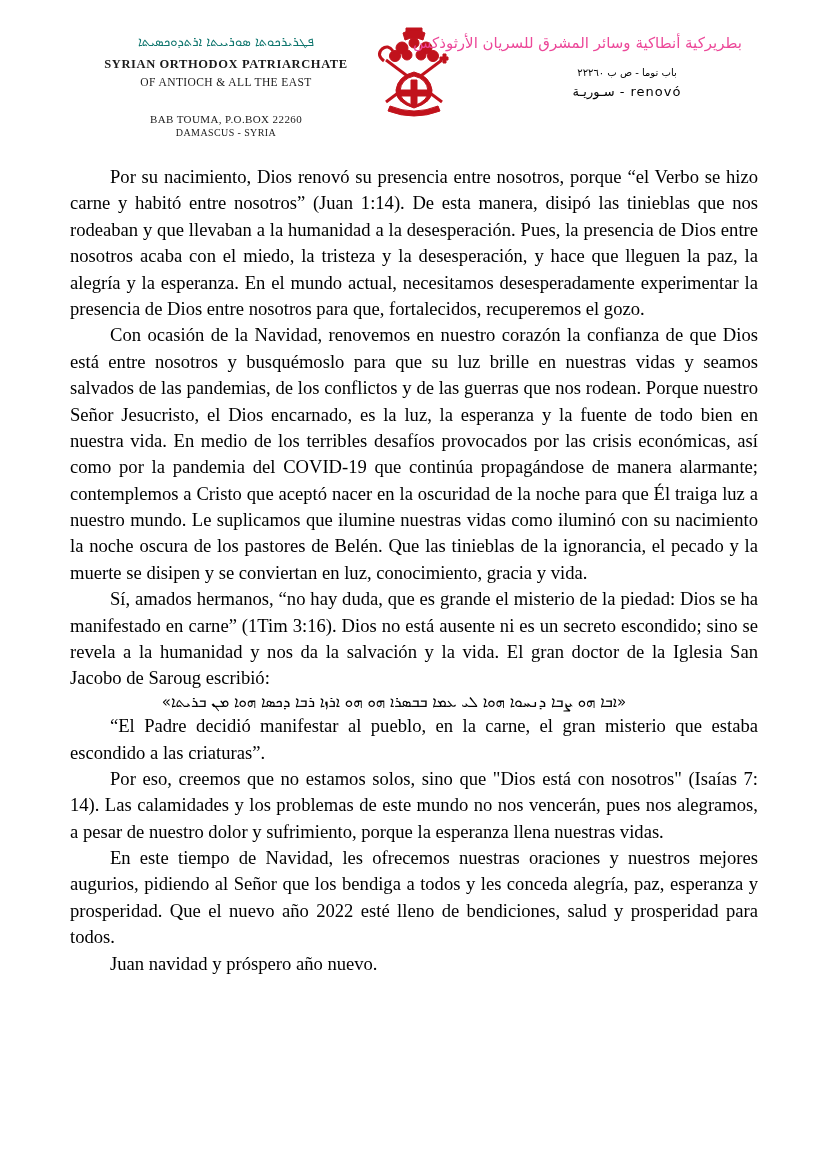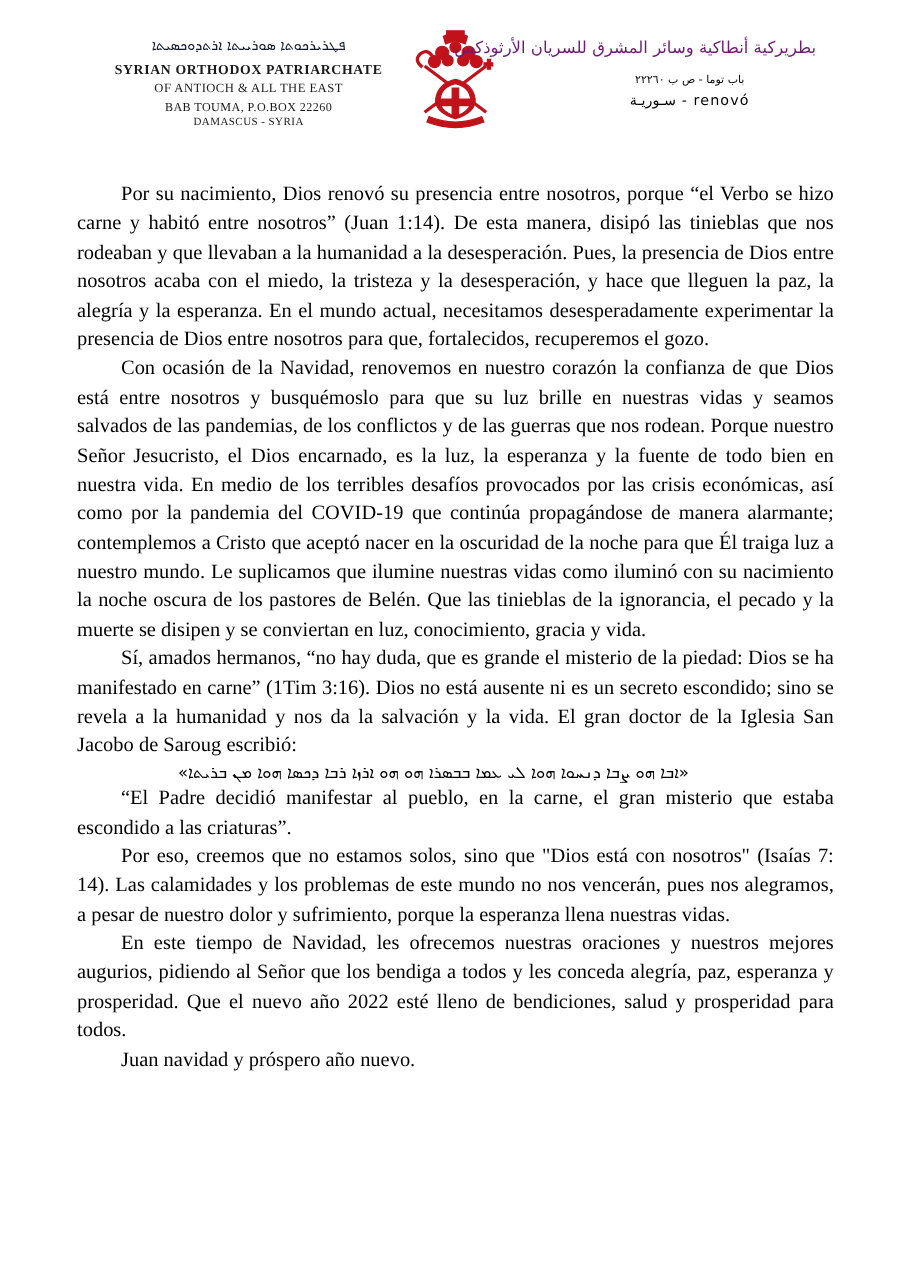--- a/index.html
+++ b/index.html
@@ -36,37 +36,37 @@
     left: 96px;
     top: 34px;
     width: 260px;
     text-align: center;
     color: #1a1a1a;
   }
   .lh-left .syr-top {
     font-family: "DejaVu Sans", sans-serif;
     font-size: 13px;
     letter-spacing: 0.5px;
-    color: #0f172a;
+    color: #0f766e;
     margin-bottom: 7px;
     white-space: nowrap;
     direction: rtl;
   }
   .lh-left .t1 {
     font-family: "Liberation Serif", serif;
     font-size: 12.5px;
     font-weight: bold;
     letter-spacing: 0.6px;
     margin-bottom: 4px;
   }
   .lh-left .t2 {
     font-family: "Liberation Serif", serif;
     font-size: 11.5px;
     letter-spacing: 0.4px;
-    margin-bottom: 5px;
+    margin-bottom: 25px;
   }
   .lh-left .t3 {
     font-family: Liberation Serif, serif;
     font-size: 11px;
     letter-spacing: 0.4px;
     margin-bottom: 2px;
   }
   .lh-left .t4 {
     font-family: "Liberation Serif", serif;
     font-size: 10px;
@@ -87,21 +87,21 @@
     position: absolute;
     right: 86px;
     top: 34px;
     width: 230px;
     text-align: center;
     direction: rtl;
   }
   .lh-right .ar-top {
     font-family: "DejaVu Sans", sans-serif;
     font-size: 15px;
-    color: #701a75;
+    color: #ec4899;
     line-height: 1.25;
     margin-bottom: 14px;
     white-space: nowrap;
   }
   .lh-right .ar-l1 {
     font-family: "DejaVu Sans", serif;
     font-size: 10px;
     letter-spacing: 1px;
     margin-bottom: 6px;
   }

